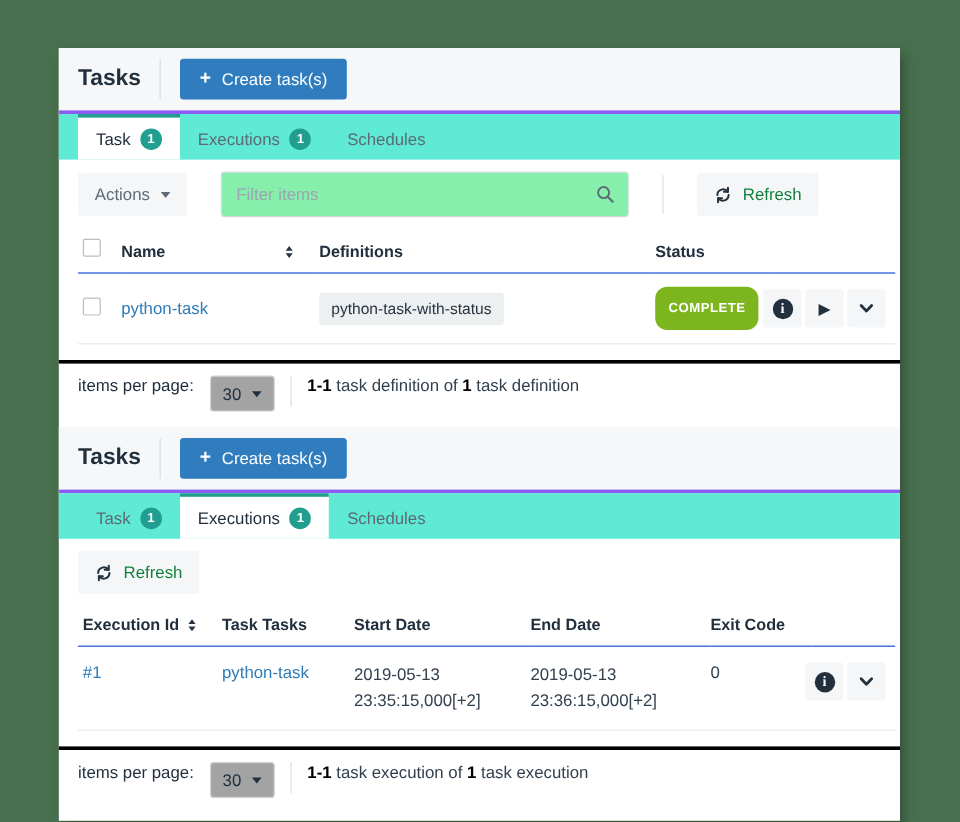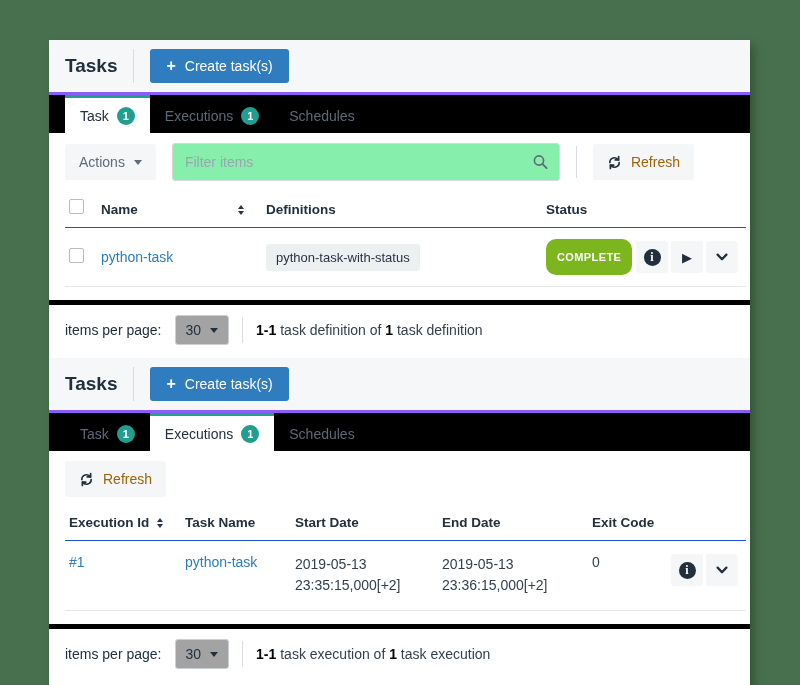--- a/index.html
+++ b/index.html
@@ -22,39 +22,39 @@
   }
   .page-title { font-size:19px; font-weight:bold; color:#22303E; margin:0; }
   .vdiv { width:1px; height:34px; background:#D9DDE1; margin:0 16px; flex:none; }
   .btn-primary {
     display:inline-flex; align-items:center; gap:9px;
     background:#2F7DBE; color:#fff; border:none; border-radius:3px;
     padding:9px 16px; font-size:14px; font-family:inherit; cursor:pointer;
   }
   .plus-glyph { font-size:16px; font-weight:bold; line-height:1; }
   
-  .tabs { display:flex; background:#000000; padding:0 16px; height:38px; }
+  .tabs { display:flex; background:#5eead4; padding:0 16px; height:38px; }
   .tab {
     display:inline-flex; align-items:center; gap:8px; padding:0 15px;
     font-size:14px; color:#5C6977; border-top:3px solid transparent; cursor:pointer;
   }
   .tab.active { background:#fff; border-top-color:#219E8F; color:#22303E; }
   .badge {
     min-width:18px; height:18px; padding:0 4px; border-radius:9px;
     background:#219E8F; color:#fff; font-size:11px; font-weight:bold;
     display:inline-flex; align-items:center; justify-content:center;
   }
   
   .content { padding:0 4px 0 16px; }
-  .toolbar { display:flex; align-items:center; gap:16px; padding:10px 12px 10px 0; }
+  .toolbar { display:flex; align-items:center; gap:28px; padding:10px 12px 10px 0; }
   .btn-light {
     display:inline-flex; align-items:center; gap:9px;
     background:#F4F6F7; border:none; border-radius:3px;
     padding:10px 14px; font-size:14px; font-family:inherit;
-    color:#a16207; cursor:pointer;
+    color:#15803d; cursor:pointer;
   }
   .btn-actions { color:#5F6B79; }
   .caret-down {
     width:0; height:0; border-left:4px solid transparent;
     border-right:4px solid transparent; border-top:5px solid currentColor;
     display:inline-block;
   }
   .filter-wrap { position:relative; flex:1; max-width:452px; }
   .filter-wrap input {
     width:100%; border:1px solid #D5DADF; border-radius:3px;
@@ -100,22 +100,22 @@
   }
   .info-circle {
     width:17px; height:17px; border-radius:50%; background:#22303E; color:#fff;
     font-family:"Liberation Serif",serif; font-weight:bold; font-size:12px;
     display:flex; align-items:center; justify-content:center; line-height:1;
   }
   .play-glyph { font-size:13px; color:#22303E; line-height:1; }
   .date-cell { line-height:1.5; }
   
   .pagination {
-    display:flex; align-items:center; gap:13px;
-    border-top:5px solid #000000; margin-top:13px;
+    display:flex; gap:13px;
+    border-top:3px solid #000000; margin-top:13px;
     padding:10px 16px 13px; font-size:14px; color:#22303E;
   }
   .pagesize {
     display:inline-flex; align-items:center; gap:9px;
     border:1px solid #C9D0D6; border-radius:3px; background:#a3a3a3;
     padding:6px 10px; font-size:14px; color:#22303E; cursor:pointer;
   }
   .pagesize .caret-down { border-top-color:#22303E; }
   .vdiv3 { width:1px; height:26px; background:#D9DDE1; flex:none; }
   .summary { margin:0; color:#33414E; }
@@ -298,21 +298,21 @@
           <tr>
             <th class="cell-pad">
               <div class="th-flex">
                 <span>Execution Id</span>
                 <span class="sort-icon">
                     <i class="up"></i>
                     <i class="down"></i>
                   </span>
               </div>
             </th>
-            <th style="white-space:normal; width:60px;">Task Name</th>
+            <th style="white-space:normal; width:60px;">Task Tasks</th>
             <th>Start Date</th>
             <th>End Date</th>
             <th>Exit Code</th>
             <th></th>
           </tr>
         </thead>
         <tbody>
           <tr>
             <td class="cell-pad"><a class="link">#1</a></td>
             <td><a class="link">python-task</a></td>

